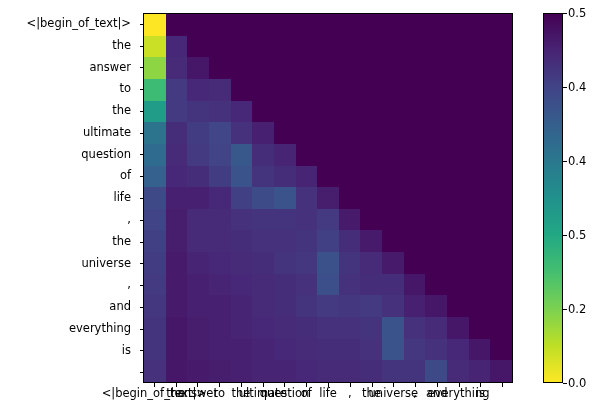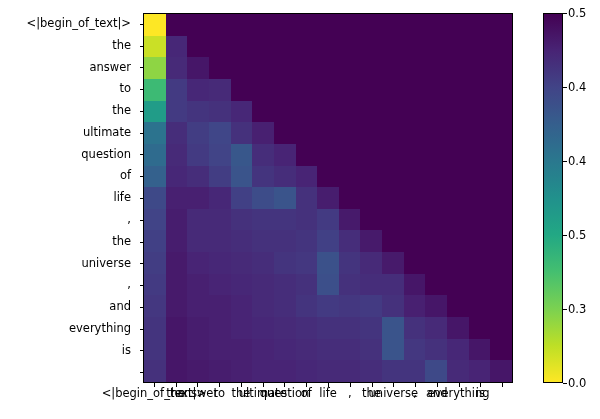--- a/index.html
+++ b/index.html
@@ -401,21 +401,21 @@
   </div>
   <div id="cbar-labels">
       <div class="cblab" style="top: 13px;">0.5</div>
       <div class="cbtick" style="top: 13px;"></div>
       <div class="cblab" style="top: 87px;">0.4</div>
       <div class="cbtick" style="top: 87px;"></div>
       <div class="cblab" style="top: 161px;">0.4</div>
       <div class="cbtick" style="top: 161px;"></div>
       <div class="cblab" style="top: 235px;">0.5</div>
       <div class="cbtick" style="top: 235px;"></div>
-      <div class="cblab" style="top: 309px;">0.3</div>
+      <div class="cblab" style="top: 309px;">0.2</div>
       <div class="cbtick" style="top: 309px;"></div>
       <div class="cblab" style="top: 383px;">0.0</div>
       <div class="cbtick" style="top: 383px;"></div>
     </div>
 
 <div style="position: absolute; left: 139.5px; top: 23.8824px; width: 3.5px; height: 1px; background: rgb(0, 0, 0);"></div>
     <div style="position: absolute; left: 139.5px; top: 45.6471px; width: 3.5px; height: 1px; background: rgb(0, 0, 0);"></div>
     <div style="position: absolute; left: 139.5px; top: 67.4118px; width: 3.5px; height: 1px; background: rgb(0, 0, 0);"></div>
     <div style="position: absolute; left: 139.5px; top: 89.1765px; width: 3.5px; height: 1px; background: rgb(0, 0, 0);"></div>
     <div style="position: absolute; left: 139.5px; top: 110.941px; width: 3.5px; height: 1px; background: rgb(0, 0, 0);"></div>

